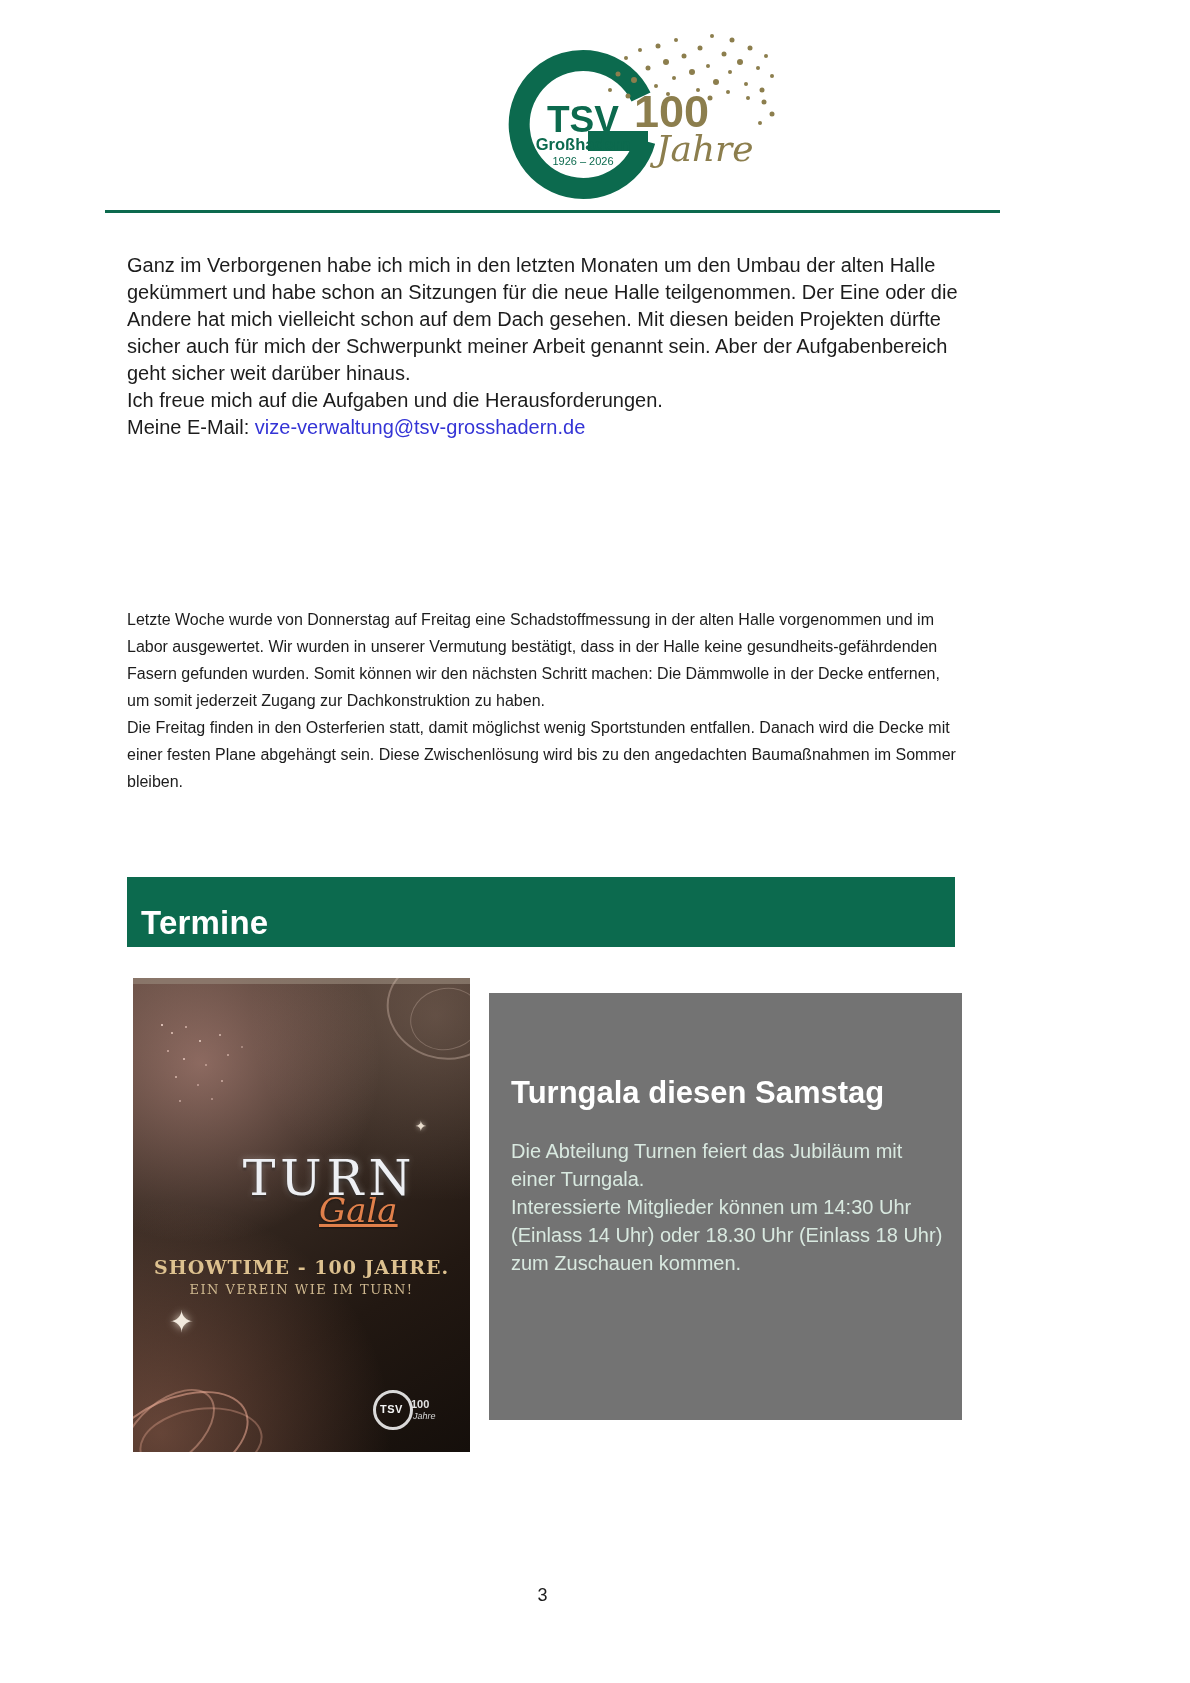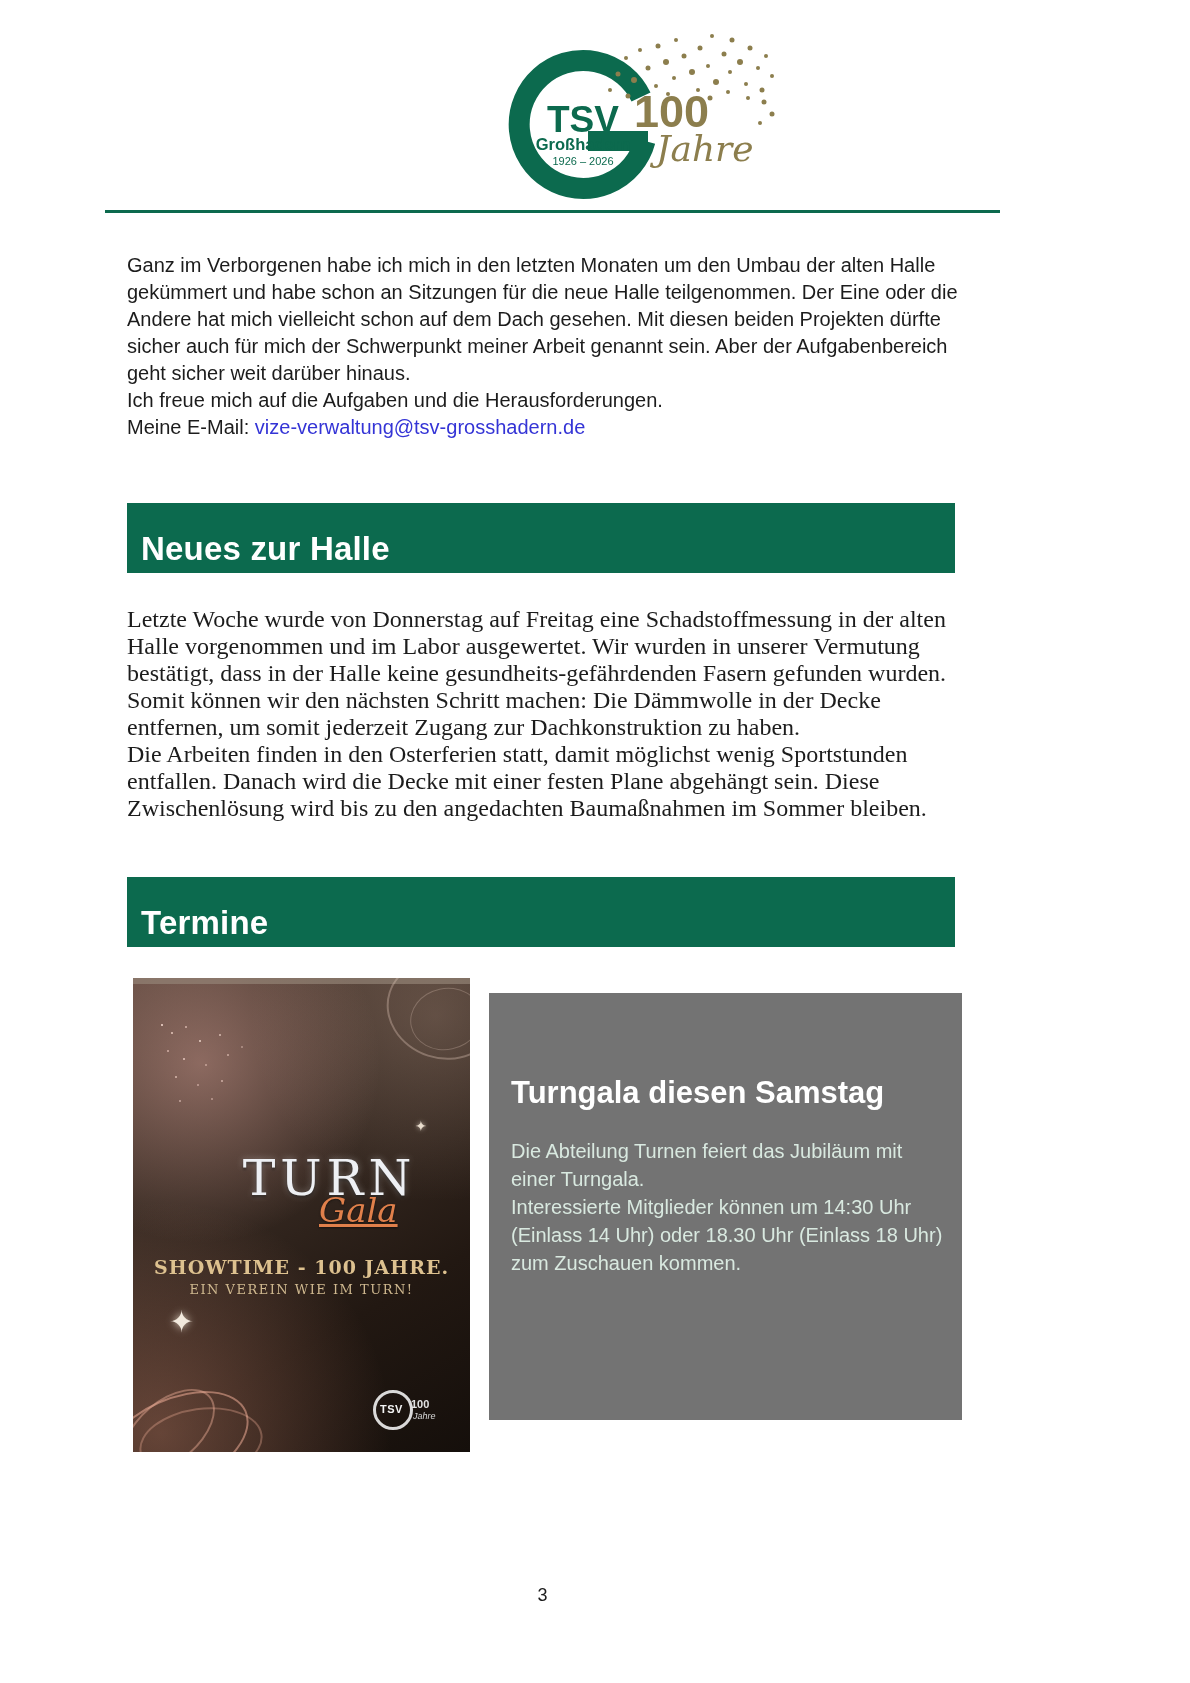--- a/index.html
+++ b/index.html
@@ -14,21 +14,21 @@
   
   .intro-block{position:absolute;left:127px;top:252px;width:836px;font-size:20px;line-height:27px;}
   .intro-block p{margin:0;}
   .email-link{color:#3434d6;text-decoration:none;cursor:pointer;}
   
   .banner{position:absolute;left:127px;width:828px;height:70px;background:#0c6a4e;
           display:flex;align-items:flex-end;box-sizing:border-box;padding:0 0 5px 14px;}
   .banner h2{margin:0;color:#ffffff;font-size:33px;font-weight:bold;letter-spacing:.2px;}
   .banner-halle{top:503px;}
   .banner-termine{top:877px;}
-  .section-par{position:absolute;left:127px;width:836px;font-size:24px;line-height:27px;font-family:Liberation Serif, serif;}
+  .section-par{position:absolute;left:127px;width:836px;font-size:16px;line-height:27px;}
   .halle-par{top:606px;}
   .section-par p{margin:0;}
   
   .poster{
     position:absolute;left:133px;top:978px;width:337px;height:474px;overflow:hidden;
     background:
       radial-gradient(circle at 20% 18%, rgba(208,156,146,.50), rgba(208,156,146,0) 38%),
       radial-gradient(circle at 90% 8%, rgba(185,155,138,.30), rgba(185,155,138,0) 35%),
       radial-gradient(circle at 8% 96%, rgba(228,152,126,.35), rgba(228,152,126,0) 42%),
       linear-gradient(150deg,#564238 0%,#3b2d25 35%,#221812 70%,#150f0b 100%);
@@ -139,27 +139,24 @@
   </div>
 
   <div class="sep-line"></div>
 
   <div class="intro-block">
     <p>Ganz im Verborgenen habe ich mich in den letzten Monaten um den Umbau der alten Halle gekümmert und habe schon an Sitzungen für die neue Halle teilgenommen.  Der Eine oder die Andere hat mich vielleicht schon auf dem Dach gesehen. Mit diesen beiden Projekten dürfte sicher auch für mich der Schwerpunkt meiner Arbeit genannt sein. Aber der Aufgabenbereich geht sicher weit darüber hinaus.</p>
     <p>Ich freue mich auf die Aufgaben und die Herausforderungen.</p>
     <p><span>Meine E-Mail: </span><a class="email-link">vize-verwaltung@tsv-grosshadern.de</a></p>
   </div>
 
-  <div class="banner banner-halle">
-    <h2>Neues zur Halle</h2>
-  </div>
 
   <div class="section-par halle-par">
     <p>Letzte Woche wurde von Donnerstag auf Freitag eine Schadstoffmessung in der alten Halle vorgenommen und im Labor ausgewertet. Wir wurden in unserer Vermutung bestätigt, dass in der Halle keine gesundheits-gefährdenden Fasern gefunden wurden. Somit können wir den nächsten Schritt machen: Die Dämmwolle in der Decke entfernen, um somit jederzeit Zugang zur Dachkonstruktion zu haben.</p>
-    <p>Die Arbeiten finden in den Osterferien statt, damit möglichst wenig Sportstunden entfallen. Danach wird die Decke mit einer festen Plane abgehängt sein. Diese Zwischenlösung wird bis zu den angedachten Baumaßnahmen im Sommer bleiben.</p>
+    <p>Die Freitag finden in den Osterferien statt, damit möglichst wenig Sportstunden entfallen. Danach wird die Decke mit einer festen Plane abgehängt sein. Diese Zwischenlösung wird bis zu den angedachten Baumaßnahmen im Sommer bleiben.</p>
   </div>
 
   <div class="banner banner-termine">
     <h2>Termine</h2>
   </div>
 
   <div class="poster">
     <div class="poster-topstrip"></div>
     <div class="glitter-dots"></div>
     <div class="swirl swirl-tr1"></div>

